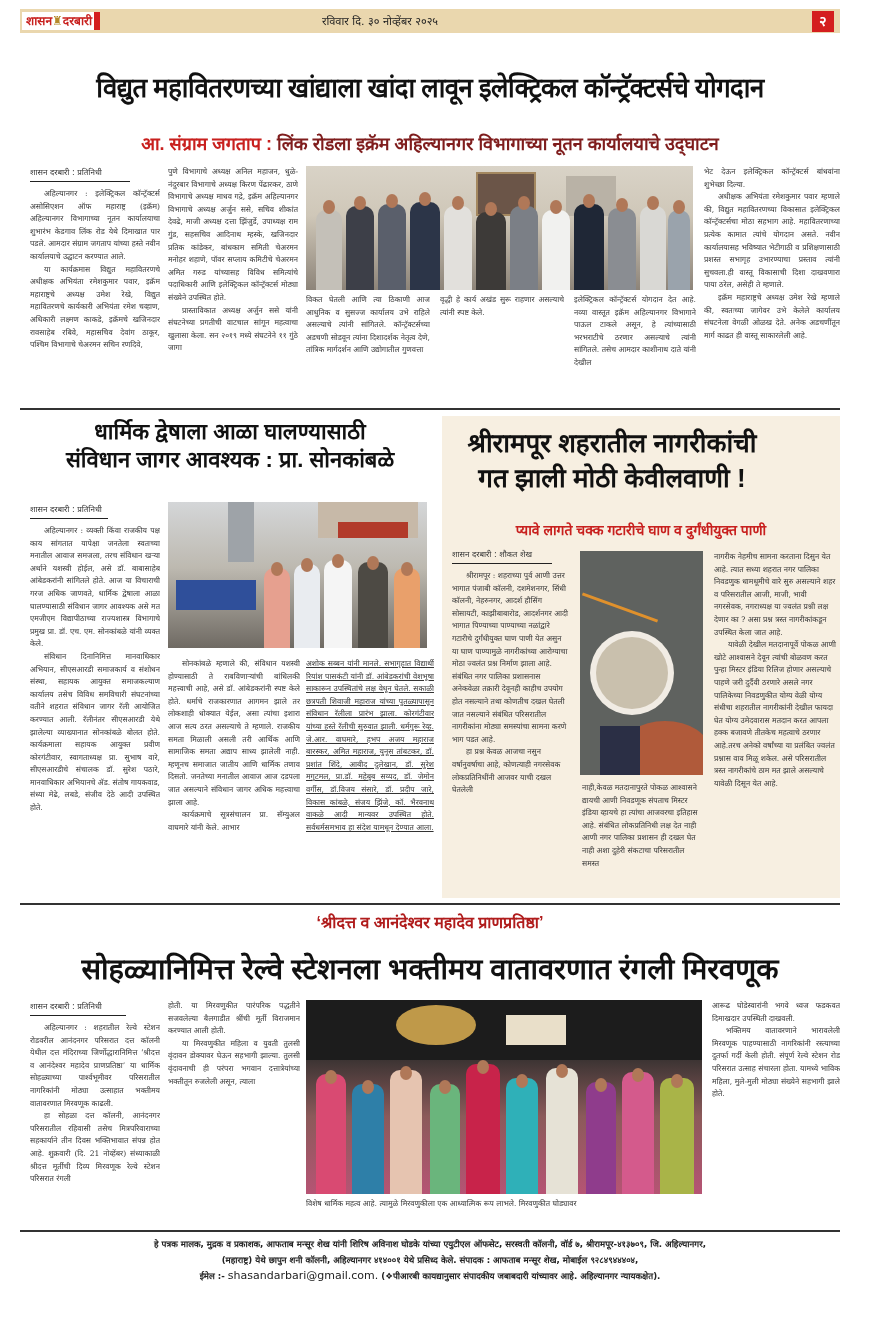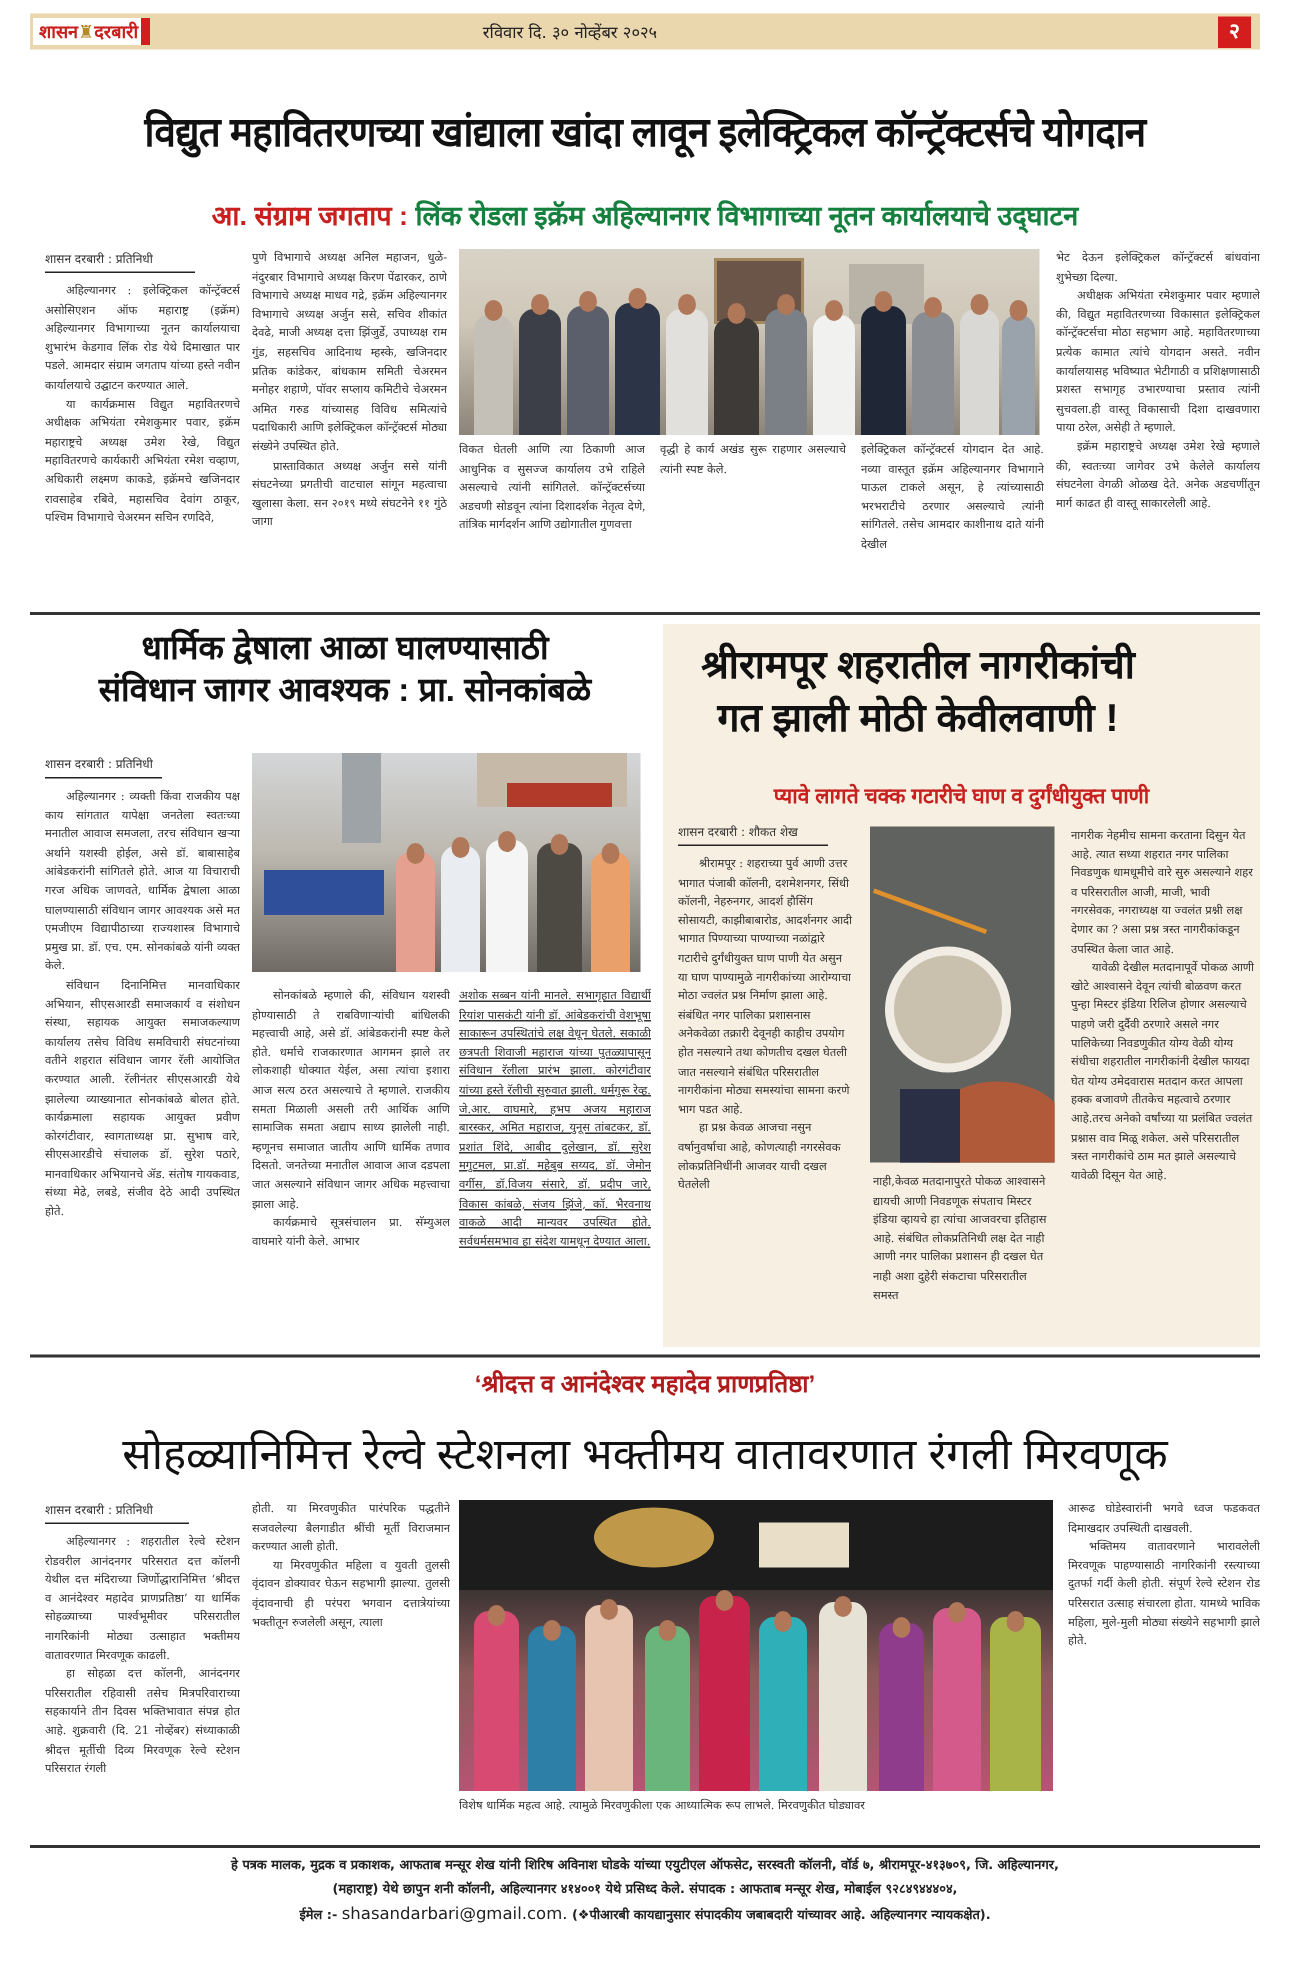--- a/index.html
+++ b/index.html
@@ -6,32 +6,32 @@
   body { width: 870px; height: 1321px; background: #ffffff; font-family: "DejaVu Sans", sans-serif; color: #222; position: relative; overflow: hidden; }
   .abs { position: absolute; }
   .masthead { left: 20px; top: 9px; width: 820px; height: 24px; background: #ead7ae; }
   .logo { left: 22px; top: 12px; width: 78px; height: 18px; background: #fff; color: #c8201e; font-weight: bold; font-size: 12px; line-height: 18px; padding-left: 4px; border-right: 6px solid #d41e1e; white-space: nowrap; overflow: hidden; }
   .logo .throne { color: #b58a2a; }
   .dateline { left: 230px; top: 13px; width: 300px; font-size: 11px; color: #222; text-align: center; }
   .pageno { left: 812px; top: 11px; width: 22px; height: 21px; background: #d41e1e; color: #fff; font-size: 14px; font-weight: bold; text-align: center; line-height: 21px; }
   .h1 { left: 20px; top: 68px; width: 820px; text-align: center; font-size: 27px; font-weight: bold; color: #111; letter-spacing: -0.5px; white-space: nowrap; font-family: "Liberation Sans", sans-serif; transform: scaleX(0.95); }
   .h2 { left: 20px; top: 131px; width: 820px; text-align: center; font-size: 18px; font-weight: bold; white-space: nowrap; font-family: "Liberation Sans", sans-serif; }
   .h2 .red { color: #c8201e; }
-  .h2 .blk { color: #15803d; }
+  .h2 .blk { color: #7f1d1d; }
   .byline { font-size: 8px; color: #333; padding-bottom: 4px; border-bottom: 1.5px solid #222; width: 100px; margin-bottom: 6px; }
   .col { font-family: "DejaVu Serif", serif; font-size: 7.6px; line-height: 12.6px; color: #333; text-align: justify; overflow: hidden; }
   .col p { text-indent: 14px; }
   .photo { background: #8a8070; overflow: hidden; }
   .rule { height: 2px; background: #333; }
   .panel { background: #f7efe1; }
   .h3 { text-align: center; font-size: 22px; font-weight: bold; color: #111; line-height: 28px; font-family: "Liberation Sans", sans-serif; }
   .h4 { text-align: center; font-size: 26px; font-weight: bold; color: #111; line-height: 35px; font-family: "Liberation Sans", sans-serif; }
   .h4sub { text-align: center; font-size: 14px; font-weight: bold; color: #c8201e; font-family: "Liberation Sans", sans-serif; }
   .kicker { text-align: center; font-size: 16px; font-weight: bold; color: #b01c1c; font-family: "Liberation Sans", sans-serif; }
-  .h5 { text-align: center; font-size: 29px; font-weight: normal; color: #111; white-space: nowrap; font-family: "Liberation Sans", sans-serif; }
+  .h5 { text-align: center; font-size: 29px; font-weight: bold; color: #111; white-space: nowrap; font-family: "Liberation Sans", sans-serif; }
   .imprint { font-size: 8.6px; line-height: 16px; color: #222; text-align: center; font-weight: bold; }
   .imprint .email { font-weight: normal; font-size: 11px; }
   .person { position: absolute; bottom: 0; border-radius: 10px 10px 0 0; }
   .head { position: absolute; width: 12px; height: 14px; border-radius: 50%; background: #b07858; }
 </style>
 </head>
 <body>
 
 <div class="abs masthead"></div>
 <div class="abs logo">
@@ -77,21 +77,21 @@
   <div class="person" style="left:268px; width:30px; height:86px; background:#1f2736;"></div>
     <div class="head" style="left:277px; top:28px;"></div>
   <div class="person" style="left:302px; width:28px; height:82px; background:#8a8d92;"></div>
     <div class="head" style="left:310px; top:32px;"></div>
   <div class="person" style="left:334px; width:26px; height:84px; background:#d9d8d4;"></div>
     <div class="head" style="left:341px; top:30px;"></div>
   <div class="person" style="left:362px; width:22px; height:80px; background:#9aa3ac;"></div>
     <div class="head" style="left:367px; top:34px;"></div>
 </div>
 
-<div class="abs col" style="left:306px; top:294px; width:124px; height:96px;font-family:Liberation Serif, serif;">
+<div class="abs col" style="left:306px; top:294px; width:124px; height:96px;">
   <p style="text-indent:0">विकत घेतली आणि त्या ठिकाणी आज आधुनिक व सुसज्ज कार्यालय उभे राहिले असल्याचे त्यांनी सांगितले. कॉन्ट्रॅक्टर्सच्या अडचणी सोडवून त्यांना दिशादर्शक नेतृत्व देणे, तांत्रिक मार्गदर्शन आणि उद्योगातील गुणवत्ता</p>
 </div>
 <div class="abs col" style="left:440px; top:294px; width:124px; height:96px;">
   <p style="text-indent:0">वृद्धी हे कार्य अखंड सुरू राहणार असल्याचे त्यांनी स्पष्ट केले.</p>
 </div>
 <div class="abs col" style="left:574px; top:294px; width:122px; height:96px;">
   <p style="text-indent:0">इलेक्ट्रिकल कॉन्ट्रॅक्टर्स योगदान देत आहे. नव्या वास्तूत इक्रॅम अहिल्यानगर विभागाने पाऊल टाकले असून, हे त्यांच्यासाठी भरभराटीचे ठरणार असल्याचे त्यांनी सांगितले. तसेच आमदार काशीनाथ दाते यांनी देखील</p>
 </div>
 <div class="abs col" style="left:704px; top:166px; width:136px; height:224px;">
   <p style="text-indent:0">भेट देऊन इलेक्ट्रिकल कॉन्ट्रॅक्टर्स बांधवांना शुभेच्छा दिल्या.</p>

